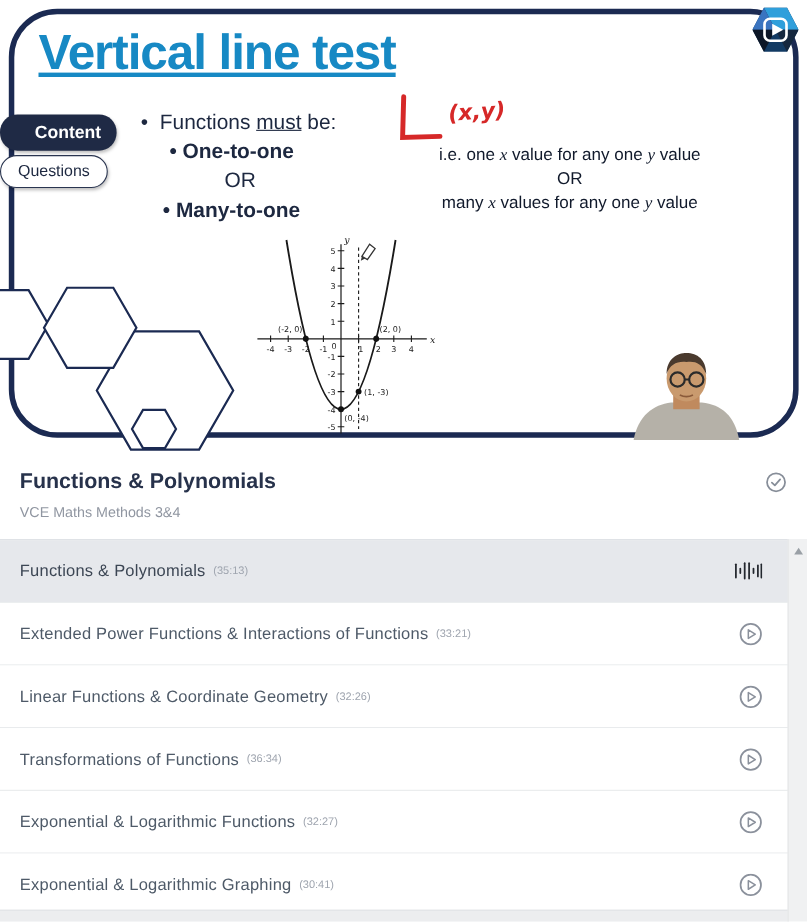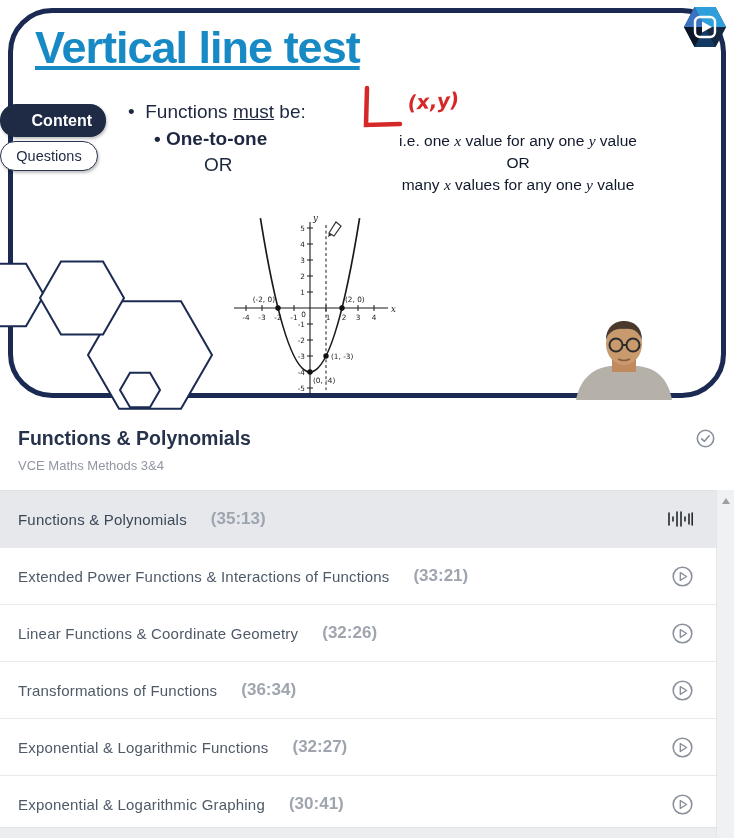--- a/index.html
+++ b/index.html
@@ -42,21 +42,21 @@
   .course-subtitle{position:absolute;left:18px;top:43px;font-size:13px;color:#9096a1;}
   .complete-icon{position:absolute;right:19px;top:14px;}
 
   
   .chapter-list{position:absolute;left:0;top:490px;width:717px;border-top:1px solid #dfe2e6;}
   .row{display:flex;align-items:center;height:56px;padding:0 24px 0 18px;background:#fff;
        border-bottom:1px solid #e7e9ec;cursor:pointer;}
   .row.active{background:#e6e8ec;}
   .row-title{font-size:15px;color:#4e5a68;letter-spacing:.2px;white-space:nowrap;}
   .row.active .row-title{color:#3c4654;}
-  .row-duration{font-size:17px;color:#9fa5af;margin-left:24px;font-weight:bold;}
+  .row-duration{font-size:10px;color:#9fa5af;margin-left:7px;}
   .row-spacer{flex:1;}
   .play-icon{width:21px;height:21px;flex:0 0 auto;}
   .bottom-strip{position:absolute;left:0;top:827px;width:717px;height:11px;background:#ecedef;border-top:1px solid #e0e3e7;}
 
   
   .list-scrollbar{position:absolute;right:0;top:490px;width:17px;height:348px;background:#f0f1f2;
                   border-left:1px solid #e4e5e7;}
   .scroll-up-arrow{width:0;height:0;border-left:4.5px solid transparent;border-right:4.5px solid transparent;
                    border-bottom:6px solid #9aa0a6;margin:8px auto 0;}
 </style>
@@ -85,20 +85,21 @@
     <div class="tab tab-questions">
       <span>Questions</span>
     </div>
 
     <div class="bullets">
       <div class="b1">•&nbsp;
         <span>Functions </span><span class="underlined">must</span><span> be:</span>
       </div>
       <div class="b2">•&nbsp;<span>One-to-one</span></div>
       <div class="or">OR</div>
+      <div class="b3">•&nbsp;<span>Many-to-one</span></div>
     </div>
 
     <svg class="red-annot" width="120" height="58" viewBox="0 0 120 58">
       <path d="M15,8 L14,45 L48,44" fill="none" stroke="#d62828" stroke-width="4.5" stroke-linecap="round"></path>
       <text x="56" y="30" transform="rotate(-4 56 30)">(x,y)</text>
     </svg>
 
     <div class="notes">
       <div><span>i.e. one </span><span class="mvar">x</span><span> value for any one </span><span class="mvar">y</span><span> value</span></div>
       <div>OR</div>

